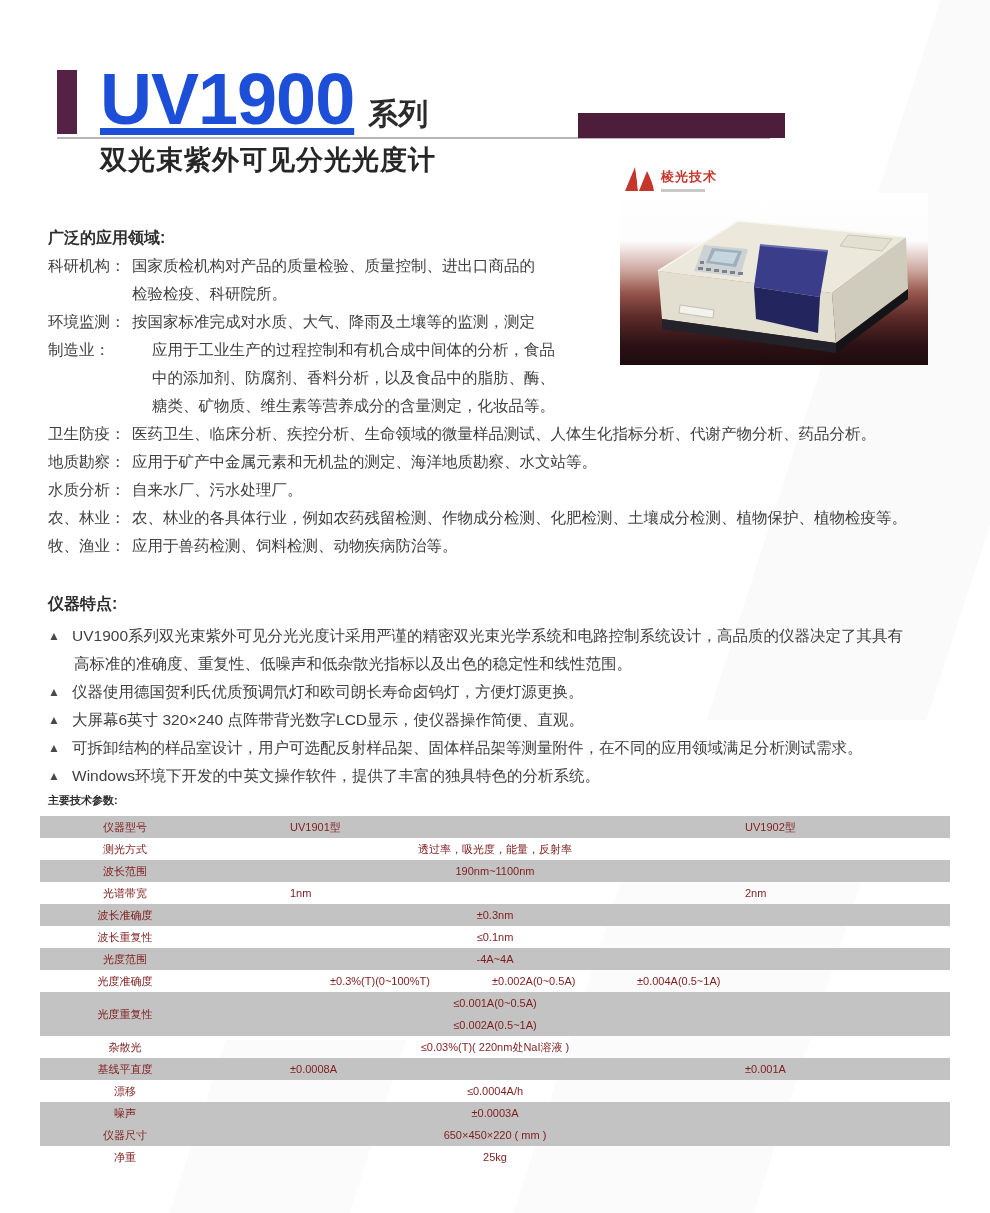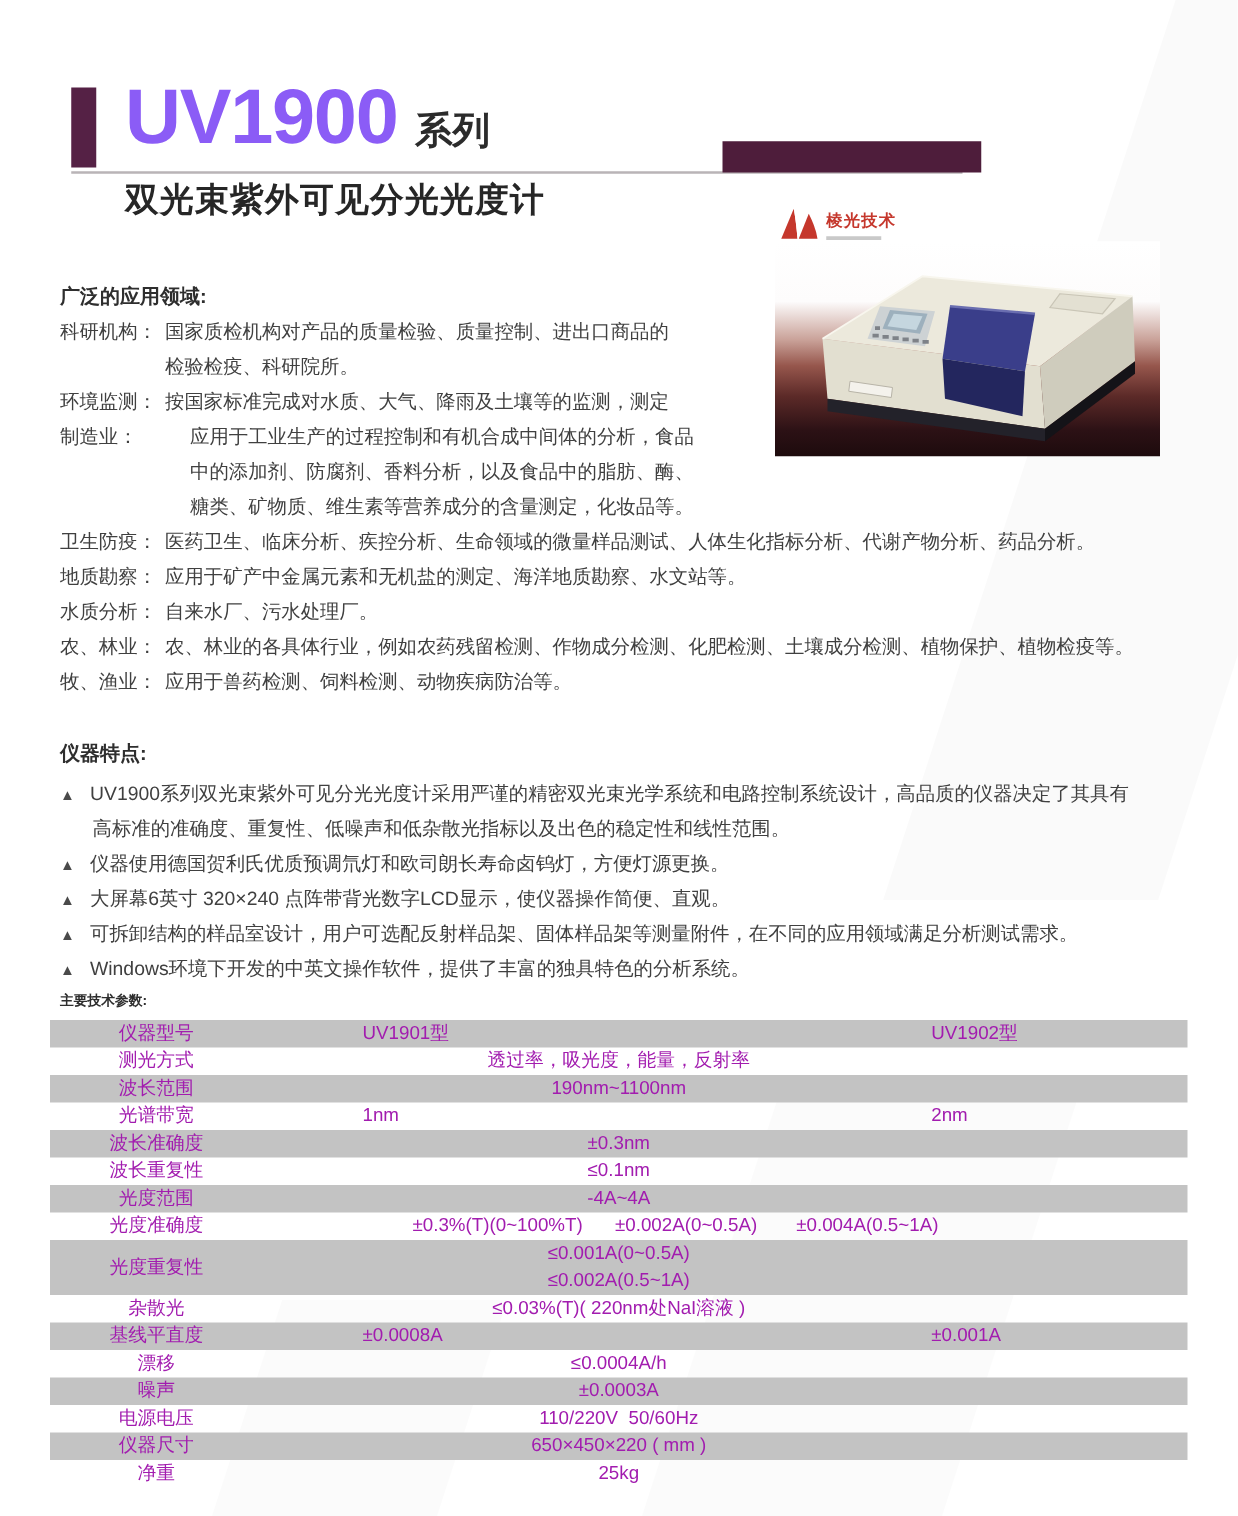--- a/index.html
+++ b/index.html
@@ -10,21 +10,21 @@
   }
   
   .wm { position:absolute; background:rgba(120,120,120,0.04); transform:skewX(-18deg); pointer-events:none; }
   .wm1 { left:830px; top:-40px; width:220px; height:760px; }
   .wm2 { left:560px; top:860px; width:240px; height:420px; background:rgba(120,120,120,0.03); }
   .wm3 { left:190px; top:1040px; width:180px; height:220px; background:rgba(120,120,120,0.03); }
 
   
   .accent-bar { position:absolute; left:57px; top:70px; width:20px; height:64px; background:#552145; }
   .title-wrap { position:absolute; left:100px; top:58px; white-space:nowrap; }
-  .model { font-size:62px; font-weight:bold; color:#8b5cf6; letter-spacing:-1px; }
+  .model { font-size:72px; font-weight:bold; color:#1d4ed8; letter-spacing:-1px;text-decoration:underline; }
   .series { font-size:30px; font-weight:bold; color:#2b2b2b; margin-left:14px; }
   .title-rule { position:absolute; left:57px; top:137px; width:713px; height:2px; background:#b9b4b7; }
   .maroon-block { position:absolute; left:578px; top:113px; width:207px; height:25px; background:#4e1d3b; }
   .subtitle { position:absolute; left:100px; top:142px; font-size:27px; font-weight:600; color:#262626; letter-spacing:1px; }
 
   
   .logo { position:absolute; left:624px; top:164px; width:140px; height:40px; }
   .logo-row { display:flex; align-items:flex-start; }
   .logo svg { display:block; }
   .logo-text { margin-left:5px; margin-top:4px; }
@@ -50,21 +50,21 @@
   
   .features { position:absolute; left:48px; top:590px; width:935px; font-size:15.5px; }
   .features .sec-heading { margin-bottom:4px; }
   .feat-item { display:flex; line-height:28px; color:#404040; }
   .bullet { flex:0 0 24px; font-size:12px; color:#4a4a4a; line-height:28px; }
   .feat-lines div { white-space:nowrap; }
   .feat-lines div + div { padding-left:2px; }
 
   
   .specs-heading { position:absolute; left:48px; top:793px; font-weight:bold; font-size:11px; color:#2e2e2e; }
-  .spec-table { position:absolute; left:40px; top:816px; width:910px; font-size:15px; color:#a21caf; }
+  .spec-table { position:absolute; left:40px; top:816px; width:910px; font-size:11px; color:#7f1d1d; }
   .spec-row { position:relative; height:22px; line-height:22px; }
   .spec-row.tall { height:44px; }
   .spec-row.shaded { background:#c3c3c3; }
   .spec-label { position:absolute; left:0; top:0; bottom:0; width:170px;
                 display:flex; align-items:center; justify-content:center; white-space:nowrap; }
   .val { position:absolute; white-space:pre; }
   .v-center { left:170px; right:0; text-align:center; }
   .v-center.full { left:0; }
   .v-left { left:250px; }
   .v-right { left:705px; }
@@ -288,24 +288,20 @@
       <span class="val v-right">±0.001A</span>
     </div>
     <div class="spec-row">
       <span class="spec-label">漂移</span>
       <span class="val v-center full">≤0.0004A/h</span>
     </div>
     <div class="spec-row shaded">
       <span class="spec-label">噪声</span>
       <span class="val v-center full">±0.0003A</span>
     </div>
-    <div class="spec-row">
-      <span class="spec-label">电源电压</span>
-      <span class="val v-center full">110/220V  50/60Hz</span>
-    </div>
     <div class="spec-row shaded">
       <span class="spec-label">仪器尺寸</span>
       <span class="val v-center full">650×450×220 ( mm )</span>
     </div>
     <div class="spec-row">
       <span class="spec-label">净重</span>
       <span class="val v-center full">25kg</span>
     </div>
 
   </div>

